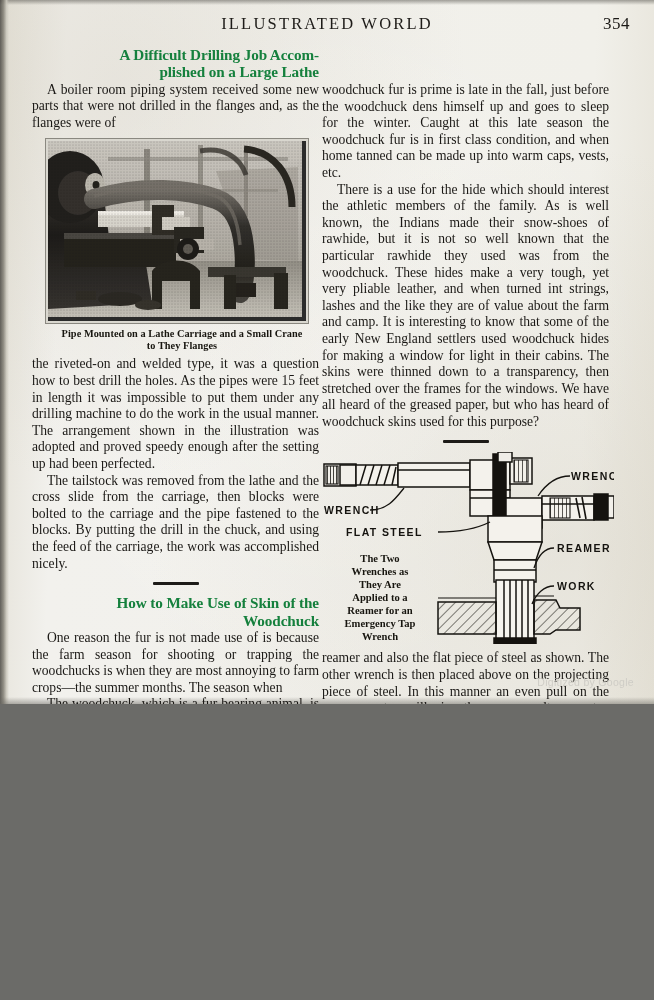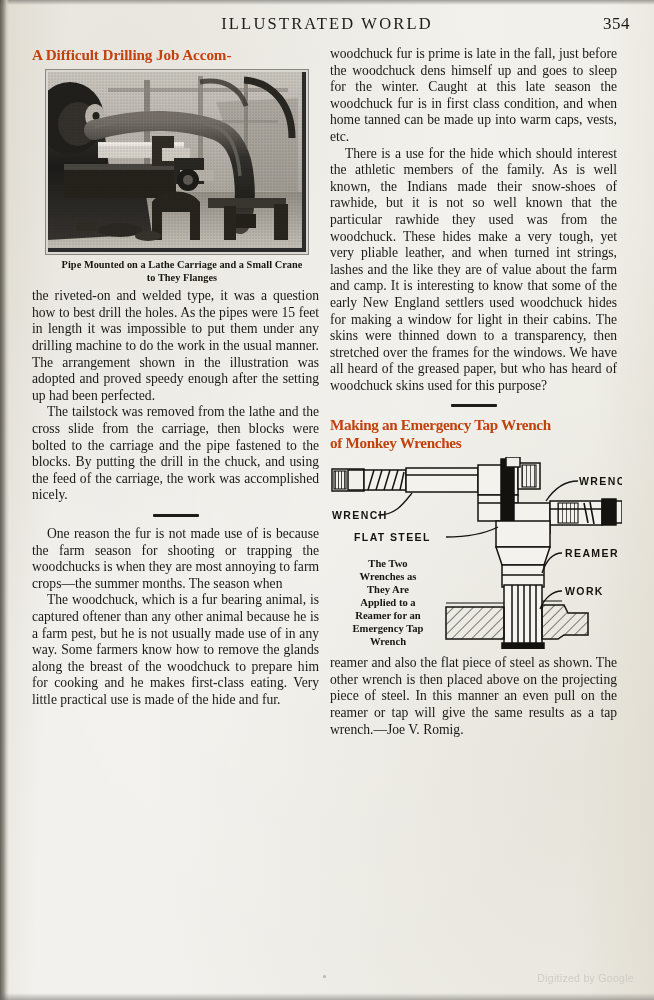--- a/index.html
+++ b/index.html
@@ -1,19 +1,19 @@
 <!DOCTYPE html>
 <html><head>
 <meta charset="utf-8">
 <style>
   html,body{margin:0;padding:0;background:#6b6b68;}
   body{font-family:"Liberation Serif", serif;}
   .page{
     position:relative;
-    width:654px;height:1000px;
+    width:654px;height:704px;
     background:#efeeea;
     overflow:hidden;
   }
   
   .paper-tone{
     position:absolute;inset:0;
     background:
       radial-gradient(ellipse at 18% 12%, rgba(205,198,182,.30), rgba(205,198,182,0) 46%),
       radial-gradient(ellipse at 86% 78%, rgba(200,193,176,.26), rgba(200,193,176,0) 52%),
       radial-gradient(ellipse at 50% 50%, rgba(255,255,255,.30), rgba(255,255,255,0) 70%),
@@ -54,31 +54,31 @@
   .col{
     position:absolute;top:46px;width:287px;
     color:#1a1815;
     font-size:13.6px;
     line-height:16.6px;
     text-align:justify;
     text-justify:inter-word;
     -webkit-hyphens:none;hyphens:none;
   }
   .col-left{left:32px;}
-  .col-right{left:330px;}
+  .col-right{left:322px;margin-top:36px;}
 
   h2.head{
     margin:0 0 1px 0;
     font-family:"Liberation Serif", serif;
     font-weight:bold;
     font-size:15.2px;
     line-height:17.4px;
-    text-align:left;
+    text-align:right;
     letter-spacing:-.1px;
-    color:#c2410c;
+    color:#15803d;
   }
   h2.head.tight{letter-spacing:-.35px;}
   p{margin:0;text-indent:15px;}
   p.noind{text-indent:0;}
   .byline{text-indent:0;}
 
   .rule{
     width:46px;height:3px;background:#1d1b18;
     margin:10px auto 9px auto;border-radius:1px;
   }
@@ -128,22 +128,24 @@
 
   <div class="runhead">
     <div class="runhead-title">ILLUSTRATED WORLD</div>
     <div class="runhead-folio">354</div>
   </div>
 
   <div class="col col-left">
 
     <h2 class="head">
       <span>A Difficult Drilling Job Accom-</span><br>
+      <span>plished on a Large Lathe</span>
     </h2>
 
+    <p>A boiler room piping system received some new parts that were not drilled in the flanges and, as the flanges were of</p>
 
     <div class="photo-wrap">
       <div class="photo">
         <svg width="254" height="176" viewBox="0 0 254 176">
           <defs>
             <linearGradient id="bgSky" x1="0" y1="0" x2="0" y2="1">
               <stop offset="0" stop-color="#c9c6be"></stop>
               <stop offset="55" stop-color="#9a968c"></stop>
               <stop offset="1" stop-color="#6d6a62"></stop>
             </linearGradient>
@@ -222,36 +224,36 @@
         <span>Pipe Mounted on a Lathe Carriage and a Small Crane</span><br>
         <span>to They Flanges</span>
       </div>
     </div>
 
     <p class="noind">the riveted-on and welded type, it was a question how to best drill the holes.  As the pipes were 15 feet in length it was impossible to put them under any drilling machine to do the work in the usual manner.  The arrangement shown in the illustration was adopted and proved speedy enough after the setting up had been perfected.</p>
     <p>The tailstock was removed from the lathe and the cross slide from the carriage, then blocks were bolted to the carriage and the pipe fastened to the blocks. By putting the drill in the chuck, and using the feed of the carriage, the work was accomplished nicely.</p>
 
     <div class="rule"></div>
 
+    <h2 class="head">
+      <span>How to Make Use of Skin of the</span><br>
+      <span>Woodchuck</span>
+    </h2>
 
     <p>One reason the fur is not made use of is because the farm season for shooting or trapping the woodchucks is when they are most annoying to farm crops—the summer months.  The season when</p>
     <p>The woodchuck, which is a fur bearing animal, is captured oftener than any other animal because he is a farm pest, but he is not usually made use of in any way.  Some farmers know how to remove the glands along the breast of the woodchuck to prepare him for cooking and he makes first-class eating.  Very little practical use is made of the hide and fur.</p>
   </div>
 
   <div class="col col-right">
 
     <p class="noind">woodchuck fur is prime is late in the fall, just before the woodchuck dens himself up and goes to sleep for the winter. Caught at this late season the woodchuck fur is in first class condition, and when home tanned can be made up into warm caps, vests, etc.</p>
     <p>There is a use for the hide which should interest the athletic members of the family.  As is well known, the Indians made their snow-shoes of rawhide, but it is not so well known that the particular rawhide they used was from the woodchuck.  These hides make a very tough, yet very pliable leather, and when turned int  strings, lashes and the like they are of value about the farm and camp.  It is interesting to know that some of the early New England settlers used woodchuck hides for making a window for light in their cabins.  The skins were thinned down to a transparency, then stretched over the frames for the windows.  We have all heard of the greased paper, but who has heard of woodchuck skins used for this purpose?</p>
 
     <div class="rule"></div>
 
-    <h2 class="head tight">
-      <span>Making an Emergency Tap Wrench</span><br>
-      <span>of Monkey Wrenches</span>
-    </h2>
 
 
     <div class="figure">
       <svg width="296" height="192" viewBox="0 0 296 192">
         <defs>
           <pattern id="hatch" width="7" height="7" patternUnits="userSpaceOnUse" patternTransform="rotate(45)">
             <line x1="0" y1="0" x2="0" y2="7" stroke="#1a1813" stroke-width="1.1"></line>
           </pattern>
           <pattern id="knurl" width="4" height="4" patternUnits="userSpaceOnUse">
             <line x1="0" y1="0" x2="0" y2="4" stroke="#15130f" stroke-width="1.4"></line>

